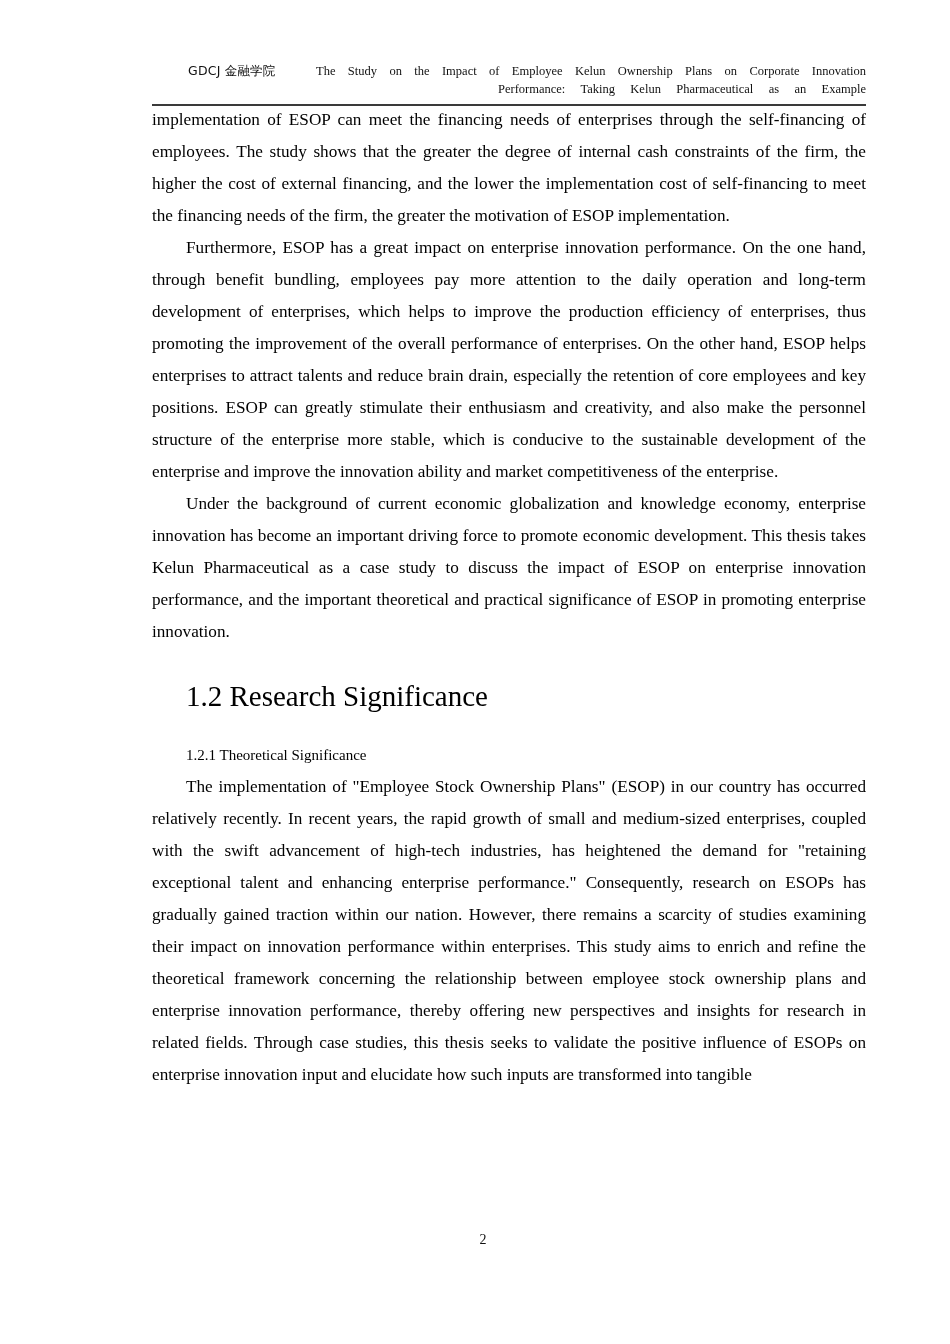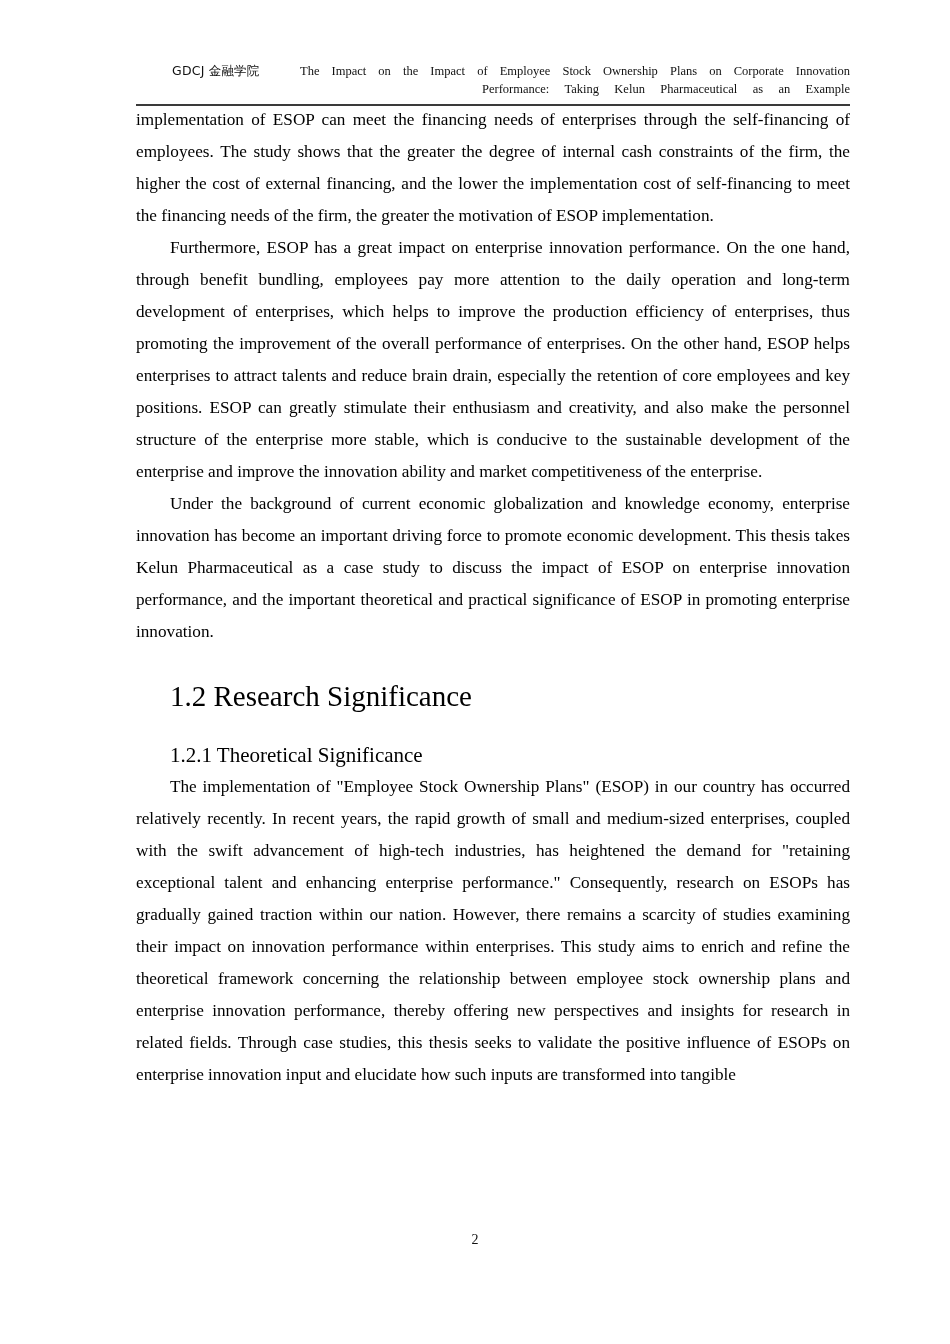--- a/index.html
+++ b/index.html
@@ -13,20 +13,21 @@
     position: relative;
     font-family: "Liberation Serif", "DejaVu Serif", serif;
     color: #000000;
     overflow: hidden;
   }
 
   .page {
     position: absolute;
     inset: 0;
     background: #ffffff;
+    margin-left: 16px;
   }
 
   
   .page-header {
     position: absolute;
     left: 136px;
     top: 62px;
     width: 714px;
     display: flex;
     align-items: flex-start;
@@ -95,21 +96,21 @@
   h2.heading-2 {
     margin: 0;
     font-size: 29px;
     line-height: 32px;
     font-weight: normal;
     padding-left: 34px;
     text-align: left;
   }
   h3.heading-3 {
     margin: 0;
-    font-size: 21px;
+    font-size: 15px;
     line-height: 32px;
     font-weight: normal;
     padding-left: 34px;
     text-align: left;
   }
 
   .vspace-lg { height: 32px; }
   .vspace-md { height: 27px; }
 
   
@@ -125,21 +126,21 @@
   }
 </style>
 </head>
 <body>
 
 <div class="page">
 
   <div class="page-header">
     <div class="header-logo">GDCJ 金融学院</div>
     <div class="header-title">
-      <span class="hline">The Impact on the Impact of Employee Stock Ownership Plans on Corporate Innovation</span>
+      <span class="hline">The Study on the Impact of Employee Kelun Ownership Plans on Corporate Innovation</span>
       <span class="hline second">Performance: Taking Kelun Pharmaceutical as an Example</span>
     </div>
   </div>
 
   <div class="header-rule"></div>
 
   <div class="content">
 
     <p class="para no-indent">implementation of  ESOP  can meet the financing needs of enterprises through the self-financing of employees. The study shows that the greater the degree of internal cash constraints of the firm, the higher the cost of external financing, and the lower the implementation cost of self-financing to meet the financing needs of the firm, the greater the motivation of  ESOP  implementation.</p>
 

